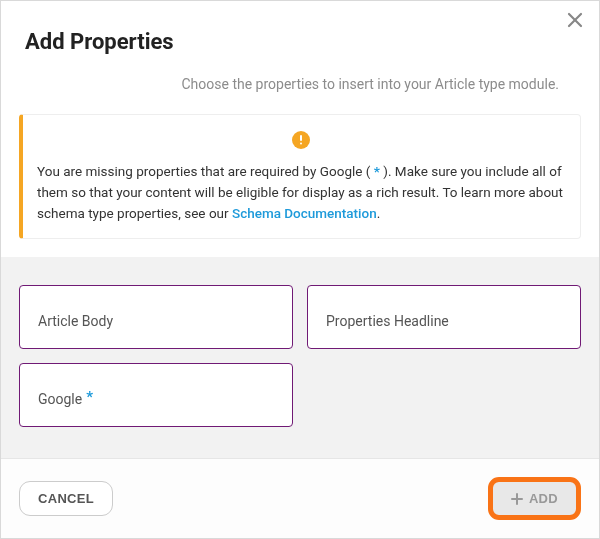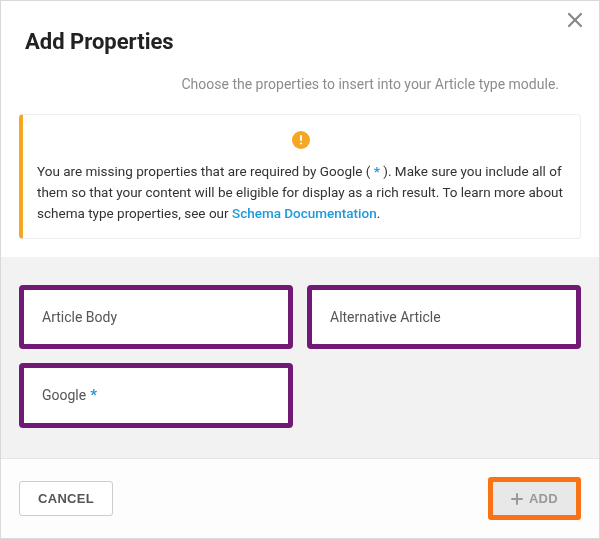--- a/index.html
+++ b/index.html
@@ -81,28 +81,28 @@
     flex: 1;
     padding: 28px 18px 18px 18px;
     display: grid;
     grid-template-columns: 1fr 1fr;
     gap: 14px;
     align-content: start;
   }
   .card {
     background: #fff;
     border-radius: 4px;
-    border: 5px solid #701a75;
+    border: 1px solid #701a75;
     padding: 18px 18px;
     font-size: 14px;
     color: #555;
     line-height: 1.3;
     min-height: 64px;
     display: flex;
-    align-items: flex-start;
+    align-items: flex-end;
     cursor: pointer;
   }
   .card .star {
     color: #1e9ada;
     font-weight: 700;
     font-size: 15px;
     margin-left: 4px;
   }
   .footer {
     border-top: 1px solid #e6e6e6;
@@ -110,21 +110,21 @@
     padding: 18px;
     display: flex;
     justify-content: space-between;
     align-items: center;
   }
   .btn {
     font-size: 13px;
     font-weight: 600;
     letter-spacing: 0.3px;
     padding: 9px 18px;
-    border-radius: 3px;
+    border-radius: 11px;
     cursor: pointer;
     display: inline-flex;
     align-items: center;
     gap: 6px;
   }
   .btn-cancel {
     background: #fff;
     border: 1px solid #ccc;
     color: #555;
   }
@@ -166,21 +166,21 @@
     <div class="warning-text">
       <span>You are missing properties that are required by Google ( </span><span class="star-inline">*</span><span> ). Make sure you include all of them so that your content will be eligible for display as a rich result. To learn more about schema type properties, see our </span><a href="#">Schema Documentation</a><span>.</span>
     </div>
   </div>
 
   <div class="content-area">
     <div class="card">
       <span>Article Body</span>
     </div>
     <div class="card">
-      <span>Alternative Article</span>
+      <span>Properties Headline</span>
     </div>
     <div class="card">
       <span>Google</span>
       <span class="star">*</span>
     </div>
   </div>
 
   <div class="footer">
     <button class="btn btn-cancel">
       <span>CANCEL</span>

